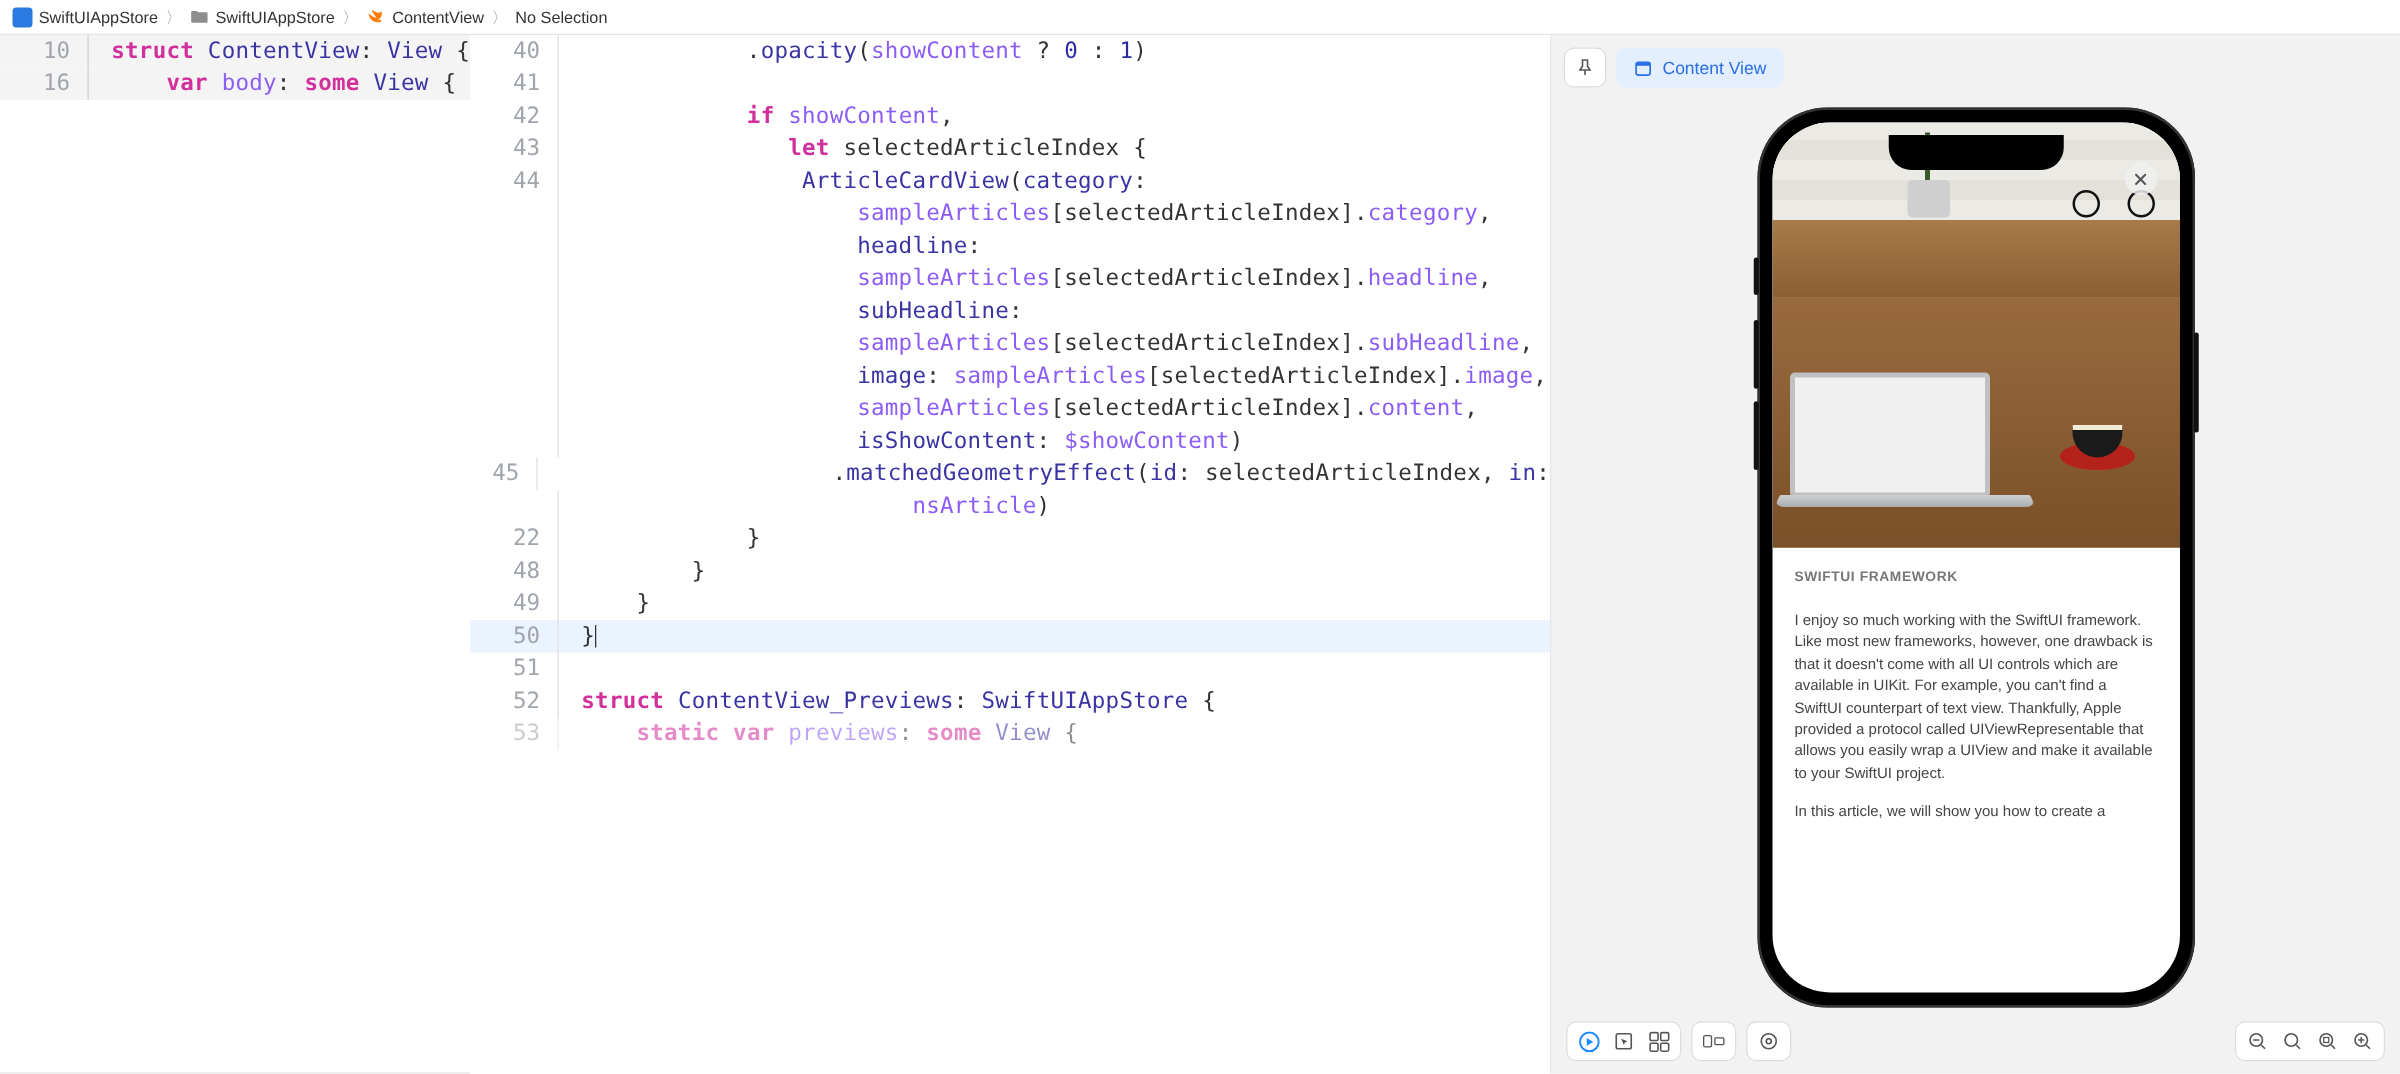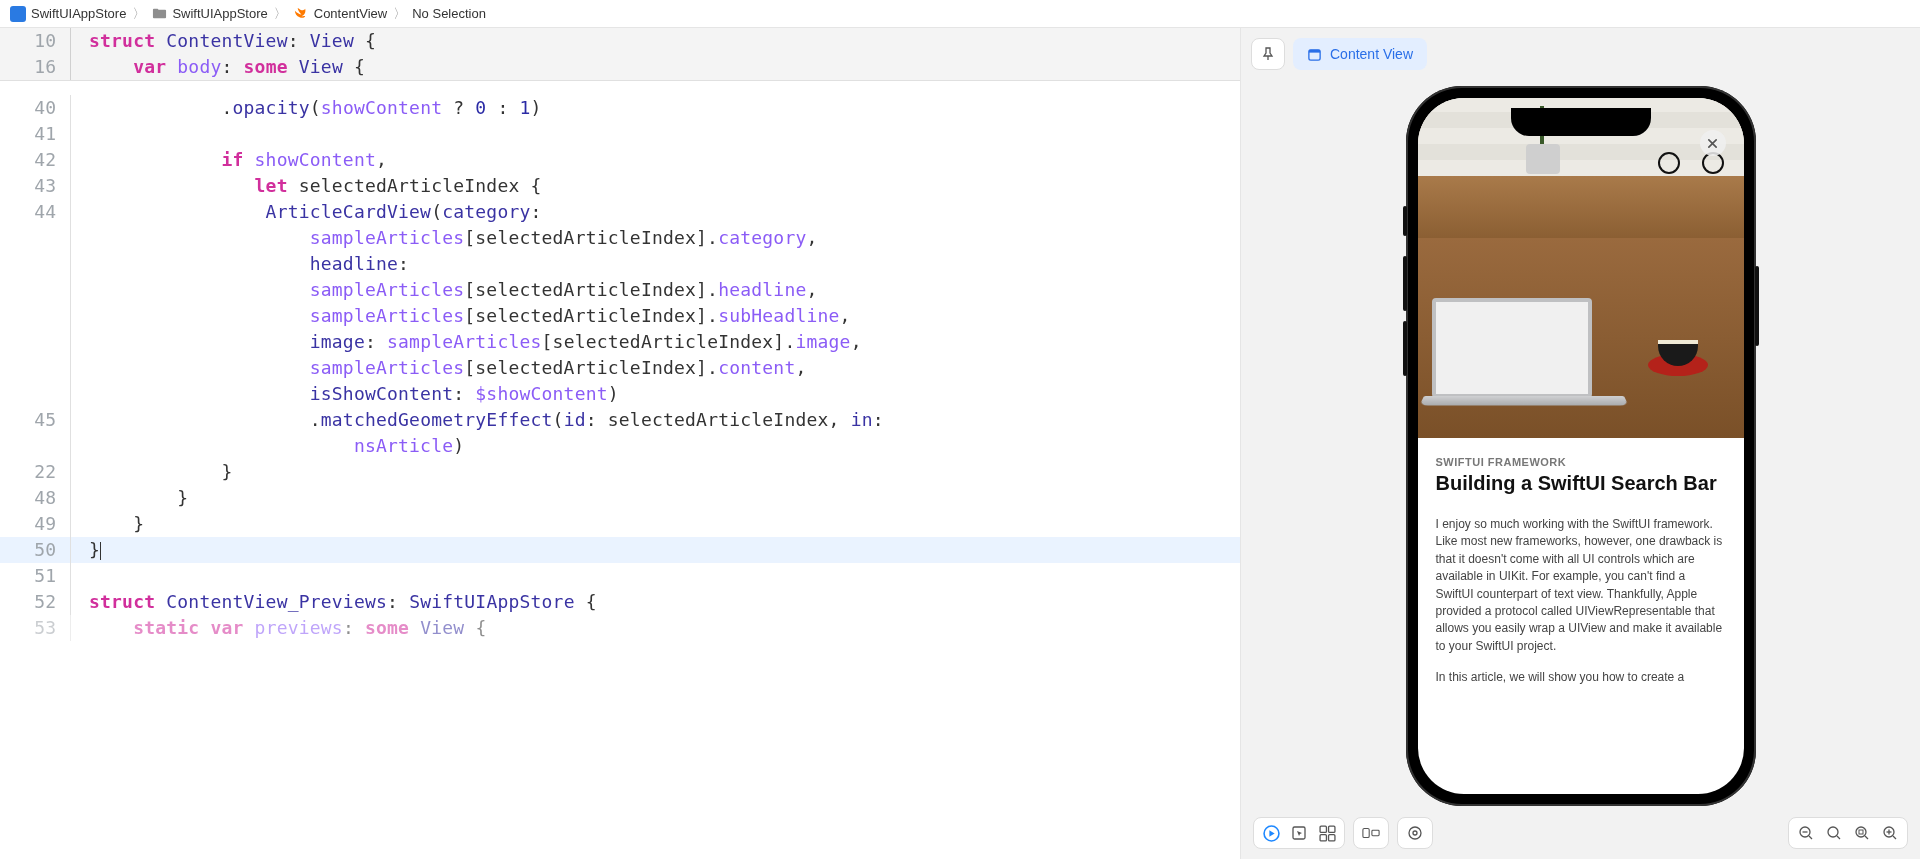--- a/index.html
+++ b/index.html
@@ -9,23 +9,23 @@
 .breadcrumb { display: flex; align-items: center; height: 28px; padding: 0 10px; border-bottom: 1px solid #e5e5e5; font-size: 13px; color: #333; background: #fff; }
 .breadcrumb .sep { margin: 0 6px; color: #999; }
 .bc-icon { width: 16px; height: 16px; margin-right: 5px; display: inline-flex; align-items: center; justify-content: center; }
 .bc-blue { background: #2a7ae2; border-radius: 3px; }
 .bc-bird { color: #ff7a00; font-size: 14px; }
 
 
 .main { display: flex; height: calc(100% - 28px); }
 
 
-.editor { flex: 1 1 auto; min-width: 0; display: flex; flex-direction: column; height: 100%; }
+.editor { flex: 1 1 auto; min-width: 0; display: flex; flex-direction: row; height: 100%; }
 .sticky-lines { border-bottom: 1px solid #e0e0e0; }
-.code-area { flex: 1; overflow: hidden; margin-top: 14px; }
+.code-area { flex: 1; overflow: hidden; }
 .line { display: flex; }
 .gutter { width: 70px; text-align: right; padding-right: 14px; color: #9fa5ab; font-family: "SF Mono", Menlo, Consolas, monospace; font-size: 18px; line-height: 26px; user-select: none; }
 .fold-col { width: 10px; background: transparent; }
 .gutter-border { width: 1px; background: #e0e0e0; }
 .code { flex: 1; font-family: "SF Mono", Menlo, Consolas, monospace; font-size: 18px; line-height: 26px; white-space: pre; padding-left: 8px; letter-spacing: 0.2px; }
 .line.hl { background: #eaf3ff; }
 .line.sticky { background: #f4f4f4; }
 .line.sticky .code { background: #f4f4f4; }
 .sticky-group .gutter-border { background: #d0d0d0; }
 
@@ -170,20 +170,26 @@
           <div class="gutter"></div>
           <div class="gutter-border"></div>
           <div class="fold-col"></div>
           <div class="code">                    <span class="param">headline</span><span class="punc">:</span></div>
         </div>
         <div class="line">
           <div class="gutter"></div>
           <div class="gutter-border"></div>
           <div class="fold-col"></div>
           <div class="code">                    <span class="ident">sampleArticles</span><span class="punc">[</span><span class="plain">selectedArticleIndex</span><span class="punc">].</span><span class="ident">headline</span><span class="punc">,</span></div>
+        </div>
+        <div class="line">
+          <div class="gutter"></div>
+          <div class="gutter-border"></div>
+          <div class="fold-col"></div>
+          <div class="code">                    <span class="param">subHeadline</span><span class="punc">:</span></div>
         </div>
         <div class="line">
           <div class="gutter"></div>
           <div class="gutter-border"></div>
           <div class="fold-col"></div>
           <div class="code">                    <span class="ident">sampleArticles</span><span class="punc">[</span><span class="plain">selectedArticleIndex</span><span class="punc">].</span><span class="ident">subHeadline</span><span class="punc">,</span></div>
         </div>
         <div class="line">
           <div class="gutter"></div>
           <div class="gutter-border"></div>
@@ -304,21 +310,20 @@
                 <div class="cup"></div>
               </div>
             <div class="close-x">
               <svg viewBox="0 0 12 12" width="11" height="11">
                   <path stroke="#555" stroke-width="1.8" stroke-linecap="round" d="M2 2l8 8M10 2l-8 8"></path>
                 </svg>
             </div>
           </div>
           <div class="article-body">
             <div class="eyebrow">SWIFTUI FRAMEWORK</div>
-            <div class="headline">Building a SwiftUI Search Bar</div>
             <div class="content-txt">I enjoy so much working with the SwiftUI framework. Like most new frameworks, however, one drawback is that it doesn't come with all UI controls which are available in UIKit. For example, you can't find a SwiftUI counterpart of text view. Thankfully, Apple provided a protocol called UIViewRepresentable that allows you easily wrap a UIView and make it available to your SwiftUI project.</div>
             <div class="content-txt2">In this article, we will show you how to create a</div>
           </div>
         </div>
       </div>
     </div>
 
     <div class="preview-bottom">
       <div class="btn-group">
         <div class="toolbar-box">

